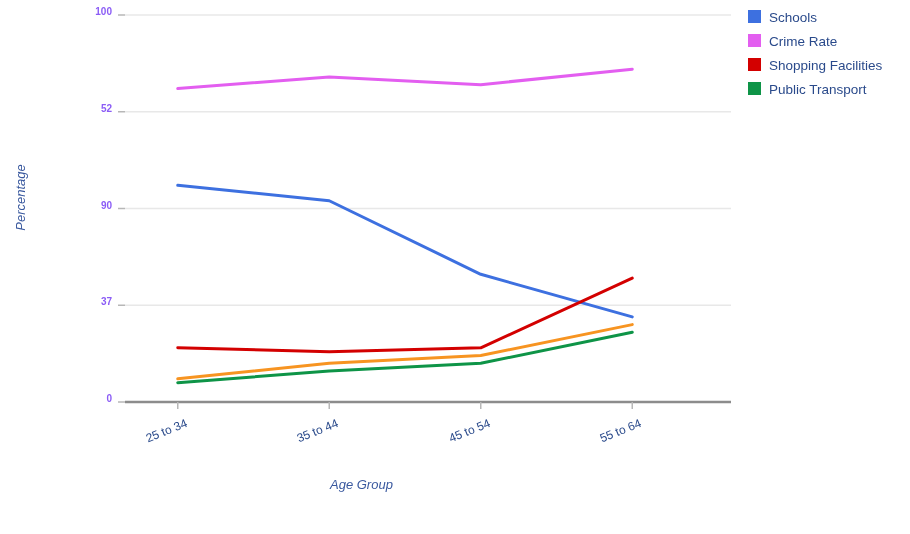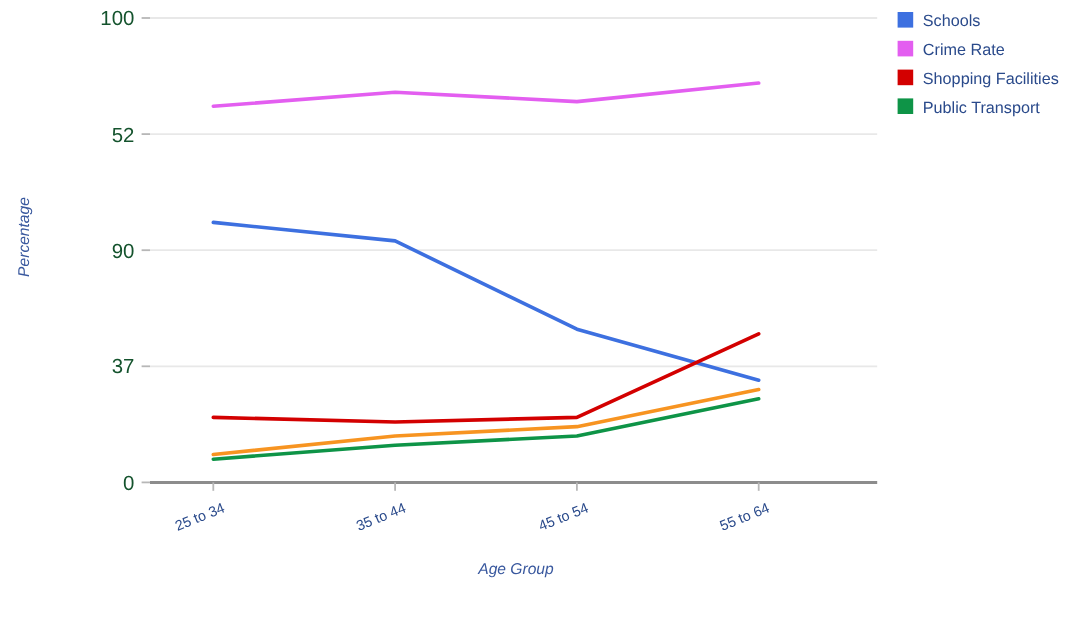--- a/index.html
+++ b/index.html
@@ -30,29 +30,29 @@
   }
   #y-axis-title {
     left: -20px;
     top: 190px;
     width: 80px;
     text-align: center;
     transform: rotate(-90deg);
   }
   #x-axis-title {
     left: 330px;
-    top: 466px;
+    top: 477px;
     width: 200px;
-    text-align: center;
+    text-align: left;
   }
   .y-tick-label {
     position: absolute;
-    color: #14532d;
-    font-size: 17px;
-    font-weight: normal;
+    color: #8b5cf6;
+    font-size: 10px;
+    font-weight: bold;
     text-align: right;
     width: 50px;
     white-space: nowrap;
   }
   .x-tick-label {
     position: absolute;
     color: #2a4a8b;
     font-size: 12px;
     white-space: nowrap;
     transform: rotate(-22deg);

